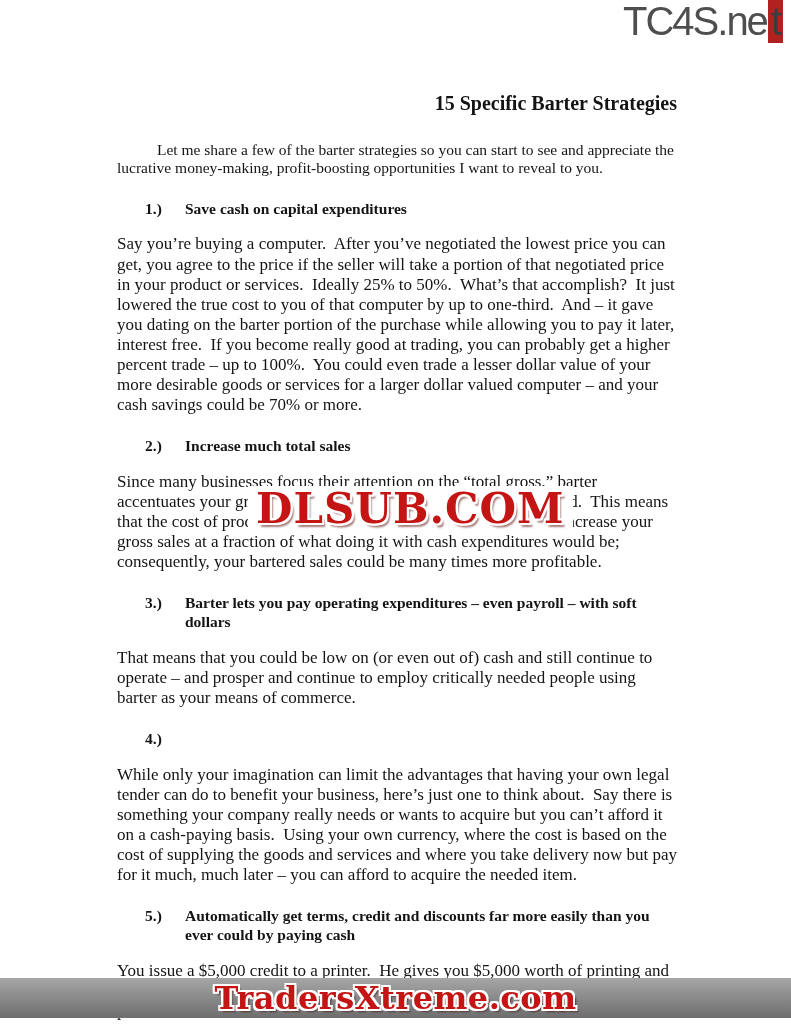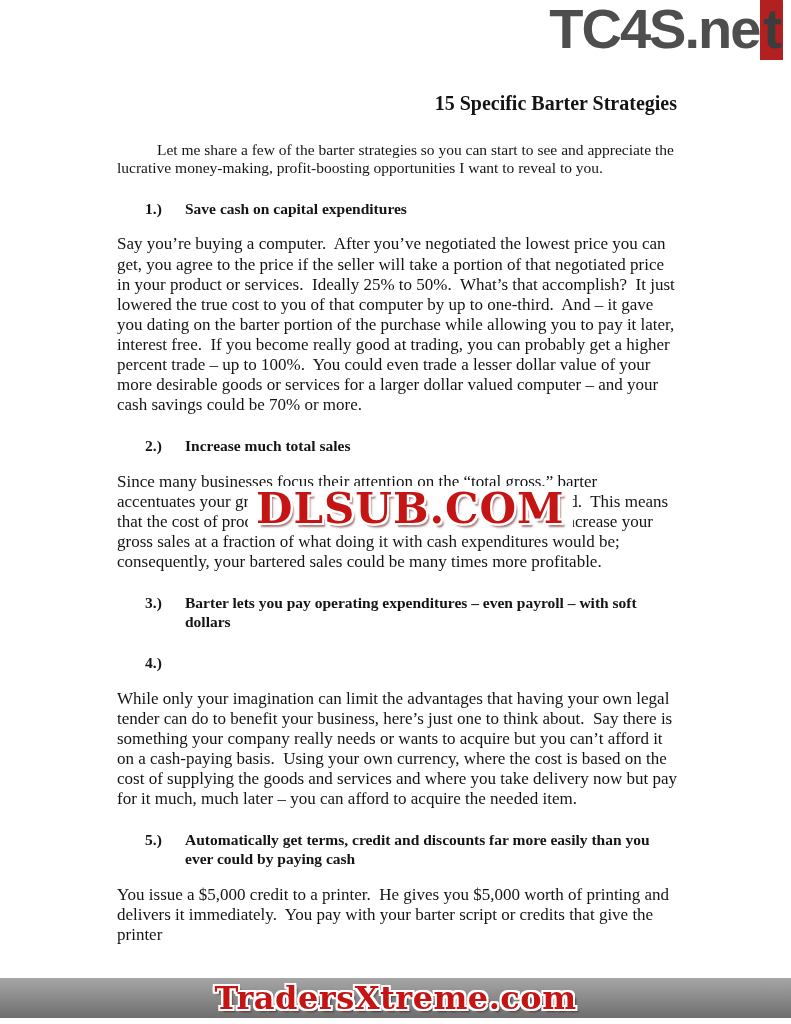--- a/index.html
+++ b/index.html
@@ -11,22 +11,22 @@
     color: #141414;
     position: relative;
     overflow: hidden;
   }
 
   
   .logo-top {
     position: absolute;
     top: 0px; right: 8px;
     font-family: "Liberation Sans", sans-serif;
-    font-weight: bold;
-    font-size: 56px;
+    font-weight: normal;
+    font-size: 40px;
     letter-spacing: -2px;
     color: #4e4e4e;
     line-height: 1.05;
   }
   .logo-top .red-tile {
     background: #b22020;
     color: #3c3c3c;
     padding: 0 3px;
     margin-left: 1px;
   }
@@ -135,20 +135,21 @@
   <div class="item-heading">
     <span class="item-number">2.)</span>
     <span class="item-title">Increase much total sales</span>
   </div>
   <p class="item-body">Since many businesses focus their attention on the “total gross,” barter accentuates your gross while continuing to minimize your overhead.  This means that the cost of producing barter instead of 100% dollars lets you increase your gross sales at a fraction of what doing it with cash expenditures would be; consequently, your bartered sales could be many times more profitable.</p>
 
   <div class="item-heading">
     <span class="item-number">3.)</span>
     <span class="item-title">Barter lets you pay operating expenditures – even payroll – with soft dollars</span>
   </div>
+  <p class="item-body">That means that you could be low on (or even out of) cash and still continue to operate – and prosper and continue to employ critically needed people using barter as your means of commerce.</p>
 
   <div class="item-heading">
     <span class="item-number">4.)</span>
   </div>
   <p class="item-body">While only your imagination can limit the advantages that having your own legal tender can do to benefit your business, here’s just one to think about.  Say there is something your company really needs or wants to acquire but you can’t afford it on a cash-paying basis.  Using your own currency, where the cost is based on the cost of supplying the goods and services and where you take delivery now but pay for it much, much later – you can afford to acquire the needed item.</p>
 
   <div class="item-heading">
     <span class="item-number">5.)</span>
     <span class="item-title">Automatically get terms, credit and discounts far more easily than you ever could by paying cash</span>
   </div>

